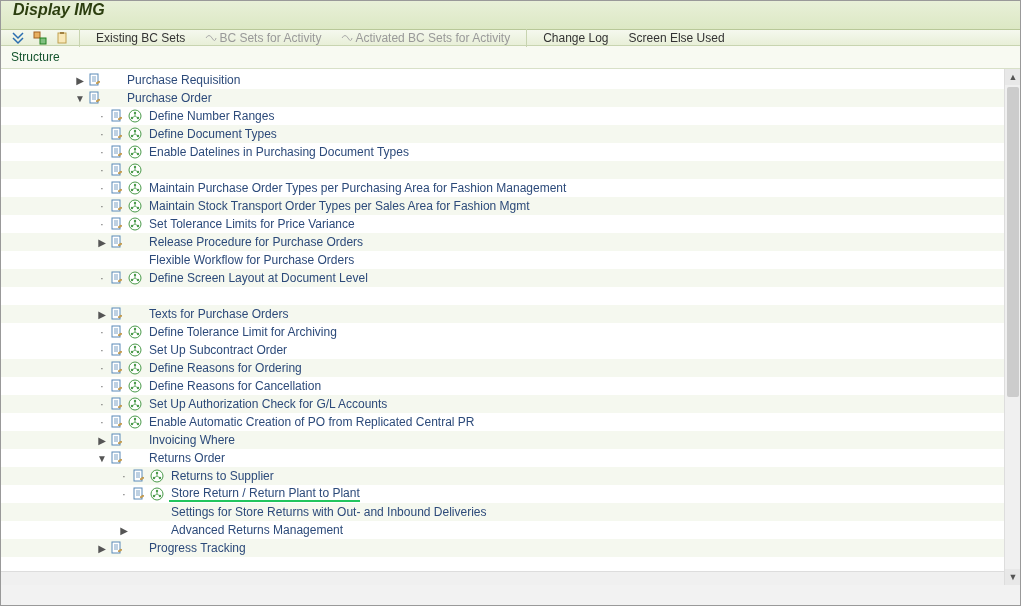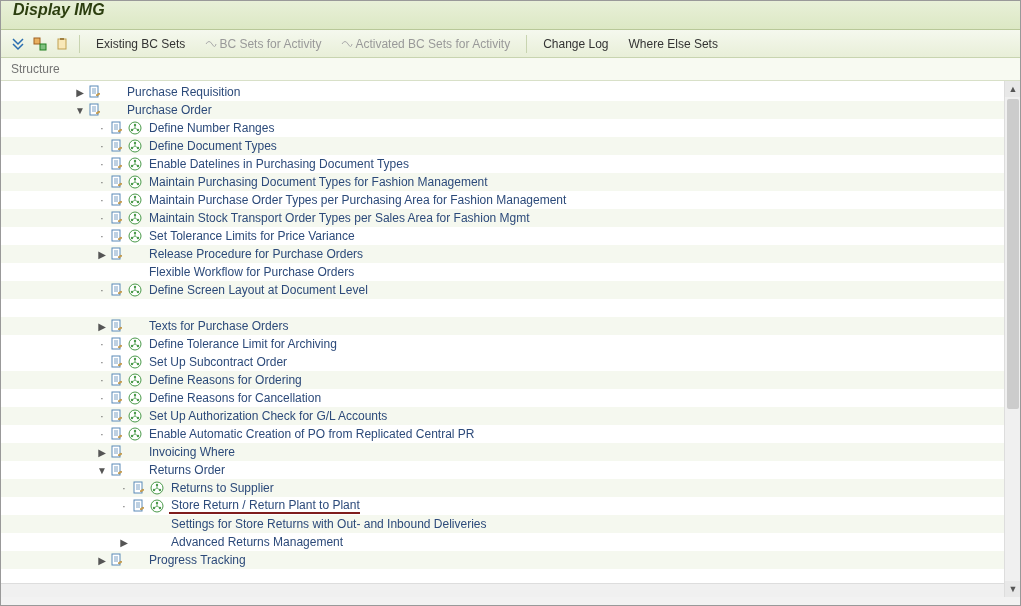--- a/index.html
+++ b/index.html
@@ -25,41 +25,41 @@
     font-weight: bold;
     color: #2c3e0f;
   }
   .toolbar {
     background: linear-gradient(#f5f8ee, #e8efd8);
     border-bottom: 1px solid #c8d4b0;
     padding: 4px 8px;
     display: flex;
     align-items: center;
     gap: 4px;
-    height: 28px;
+    height: 16px;
   }
   .tb-icon {
     width: 18px; height: 18px;
     display: inline-flex;
     align-items: center; justify-content: center;
     cursor: pointer;
   }
   .tb-sep { width: 1px; height: 18px; background: #c8d4b0; margin: 0 4px; }
   .tb-btn {
     padding: 2px 8px;
     cursor: pointer;
     color: #333;
     border-radius: 2px;
   }
   .tb-btn.disabled { color: #999; cursor: default; }
   .structure-label {
     padding: 4px 10px;
     background: #f8faf2;
     border-bottom: 1px solid #d8e0c8;
-    color: #737373;
+    color: #14532d;
   }
   .tree-container {
     background: #fff;
     height: calc(100% - 88px);
     overflow-y: auto;
     position: relative;
   }
   .tree {
     position: relative;
     padding-top: 2px;
@@ -92,21 +92,21 @@
     display: inline-flex;
     align-items: center; justify-content: center;
     margin-right: 4px;
   }
   .node-label {
     color: #2c4a7a;
     cursor: default;
     padding-left: 2px;
   }
   .underline-red {
-    border-bottom: 2px solid #7f1d1d;
+    border-bottom: 2px solid #22c55e;
     padding-bottom: 0px;
   }
   .scrollbar-v {
     position: absolute;
     right: 0; top: 0;
     width: 16px; height: 100%;
     background: #f0f0f0;
     border-left: 1px solid #ddd;
   }
   .scrollbar-v .thumb {
@@ -167,21 +167,21 @@
         <path d="M1 6 Q4 1 7 6 T11 6" stroke="#aaa" fill="none"></path>
       </svg><span>BC Sets for Activity</span>
   </span>
   <span class="tb-btn disabled">
     <svg width="12" height="12" style="vertical-align:-2px;margin-right:2px">
         <path d="M1 6 Q4 1 7 6 T11 6" stroke="#aaa" fill="none"></path>
       </svg><span>Activated BC Sets for Activity</span>
   </span>
   <span class="tb-sep"></span>
   <span class="tb-btn">Change Log</span>
-  <span class="tb-btn">Where Else Sets</span>
+  <span class="tb-btn">Screen Else Used</span>
 </div>
 
 <div class="structure-label">Structure</div>
 
 <div class="tree-container">
   <div class="tree" id="tree">
       <div class="tree-row">
         <span class="indent" style="width: 72px;"></span>
         <span class="expander">▶</span>
         <span class="doc-icon">
@@ -282,21 +282,20 @@
         </span>
         <span class="exec-icon">
           <svg class="exec-svg" viewBox="0 0 14 14">
             <circle cx="7" cy="7" r="6" fill="#fff" stroke="#4a9a4a"></circle>
             <circle cx="7" cy="4" r="1.2" fill="#4a9a4a"></circle>
             <circle cx="4" cy="9" r="1.2" fill="#4a9a4a"></circle>
             <circle cx="10" cy="9" r="1.2" fill="#4a9a4a"></circle>
             <path d="M7 7 L7 4 M7 7 L4 9 M7 7 L10 9" stroke="#4a9a4a" stroke-width="0.8"></path>
           </svg>
         </span>
-        <span class="node-label">Maintain Purchasing Document Types for Fashion Management</span>
       </div>
       <div class="tree-row">
         <span class="indent" style="width: 94px;"></span>
         <span class="expander">·</span>
         <span class="doc-icon">
           <svg class="doc-svg" viewBox="0 0 14 14">
             <rect x="2" y="1" width="8" height="11" fill="#fff" stroke="#5a8ab8"></rect>
             <path d="M4 4h4M4 6h4M4 8h4" stroke="#5a8ab8" stroke-width="0.8"></path>
             <path d="M8 10 l3 -2 l1 1 l-3 2 z" fill="#e0b050" stroke="#a07020" stroke-width="0.5"></path>
           </svg>

